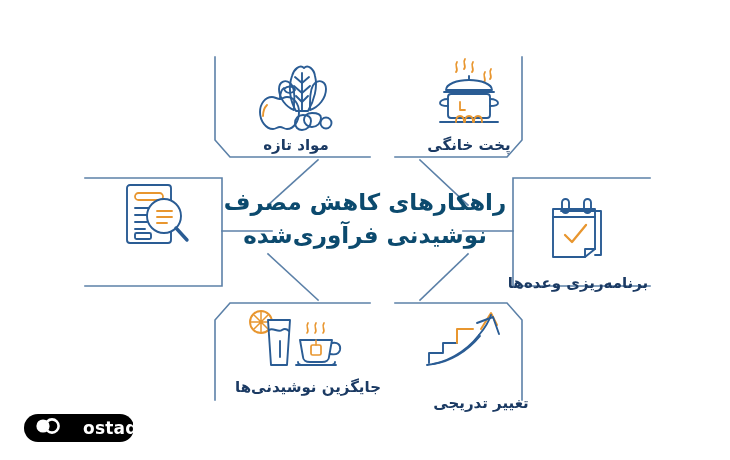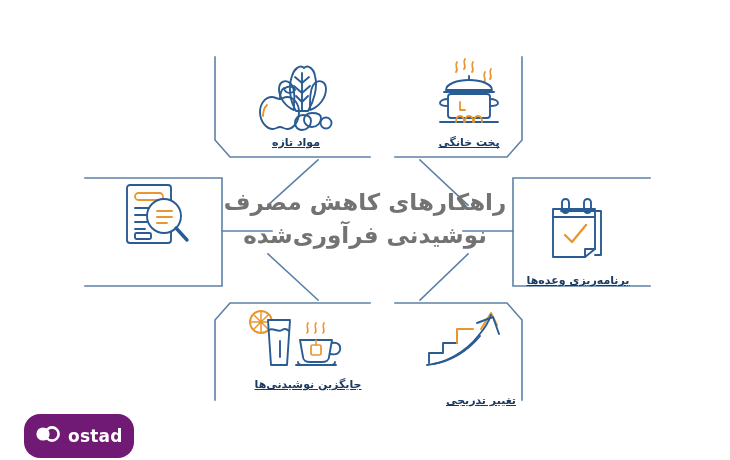--- a/index.html
+++ b/index.html
@@ -25,21 +25,21 @@
     pointer-events: none;
   }
 
   
   .center-title {
     position: absolute;
     left: 205px;
     top: 186px;
     width: 320px;
     text-align: center;
-    color: #737373;
+    color: #0c4a6e;
     font-size: 23px;
     font-weight: bold;
     line-height: 1.42;
     letter-spacing: 0px;
     direction: rtl;
   }
   .center-title .line { display: block; white-space: nowrap; }
 
   
   .node {
@@ -49,27 +49,26 @@
     align-items: center;
     justify-content: flex-start;
   }
   .node-icon {
     display: flex;
     align-items: center;
     justify-content: center;
   }
   .node-label {
     color: #1B3A63;
-    font-size: 11px;
+    font-size: 15px;
     font-weight: bold;
     text-align: center;
     white-space: nowrap;
     direction: rtl;
     line-height: 1.2;
-    text-decoration: underline;
   }
 
   
   #node-fresh   { left: 222px; top: 52px;  width: 148px; }
   #node-cooking { left: 395px; top: 52px;  width: 148px; }
   #node-fresh .node-icon,
   #node-cooking .node-icon { height: 82px; }
   #node-fresh .node-label,
   #node-cooking .node-label { margin-top: 2px; }
 
@@ -88,26 +87,26 @@
   #node-gradual .node-icon { height: 64px; }
   #node-drinks .node-label,
   #node-gradual .node-label { margin-top: 8px; margin-left: 24px; }
 
   
   #logo {
     position: absolute;
     left: 24px;
     top: 414px;
     width: 110px;
-    height: 44px;
-    background: #701a75;
+    height: 28px;
+    background: #000000;
     border-radius: 16px;
     display: flex;
     align-items: center;
-    gap: 7px;
+    gap: 22px;
     padding-left: 11px;
     box-sizing: border-box;
     direction: ltr;
   }
   #logo .mark { display: block; }
   #logo .wordmark {
     color: #ffffff;
     font-size: 17px;
     font-weight: bold;
     letter-spacing: 0.2px;

